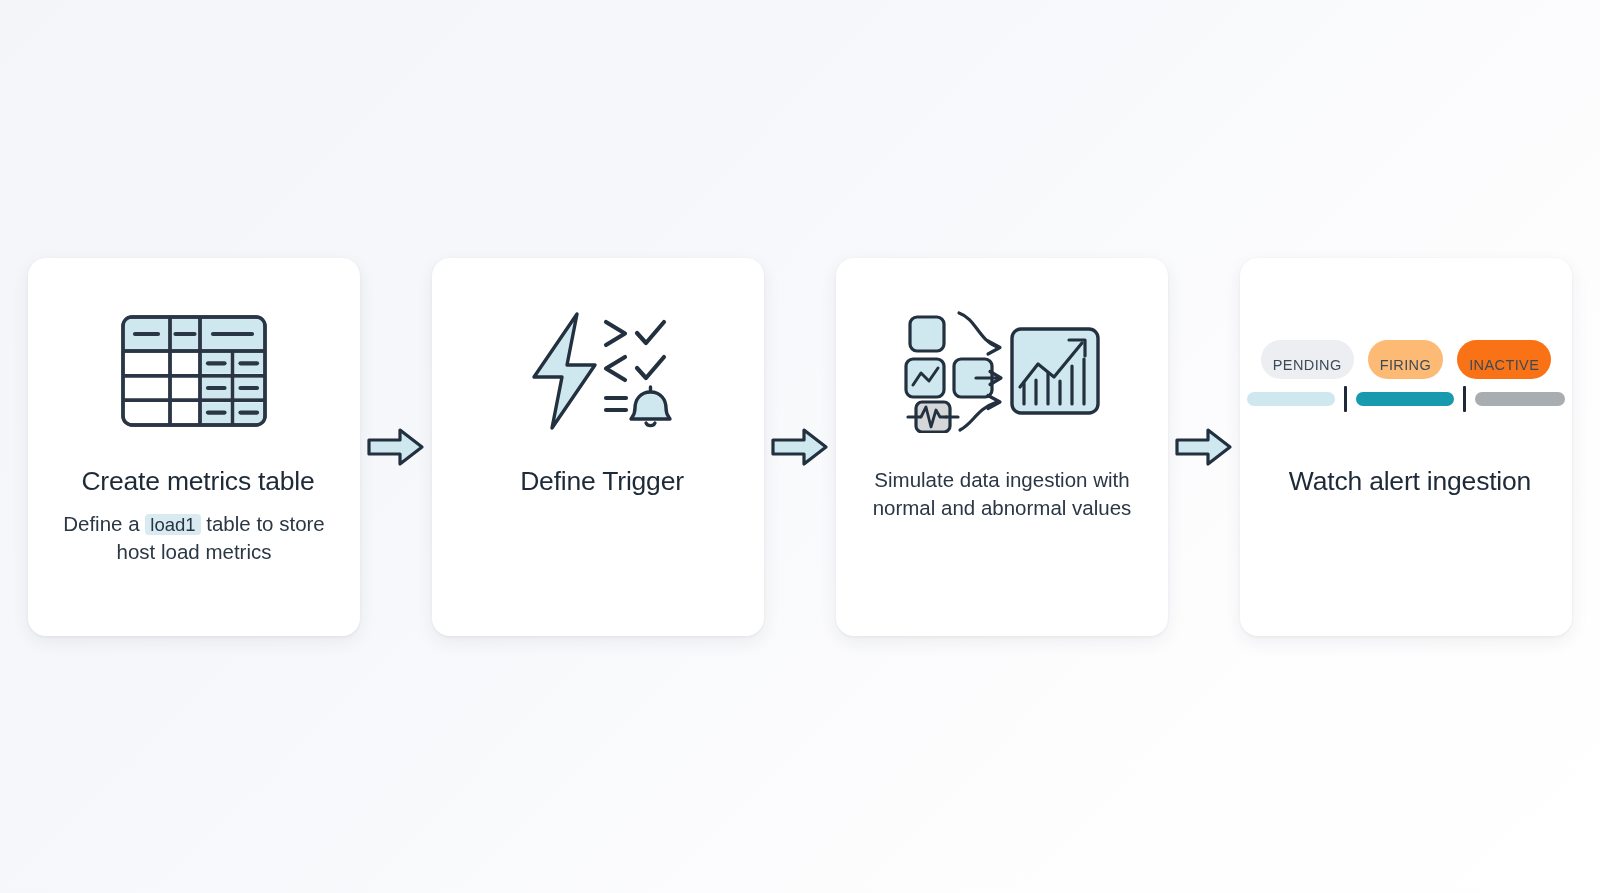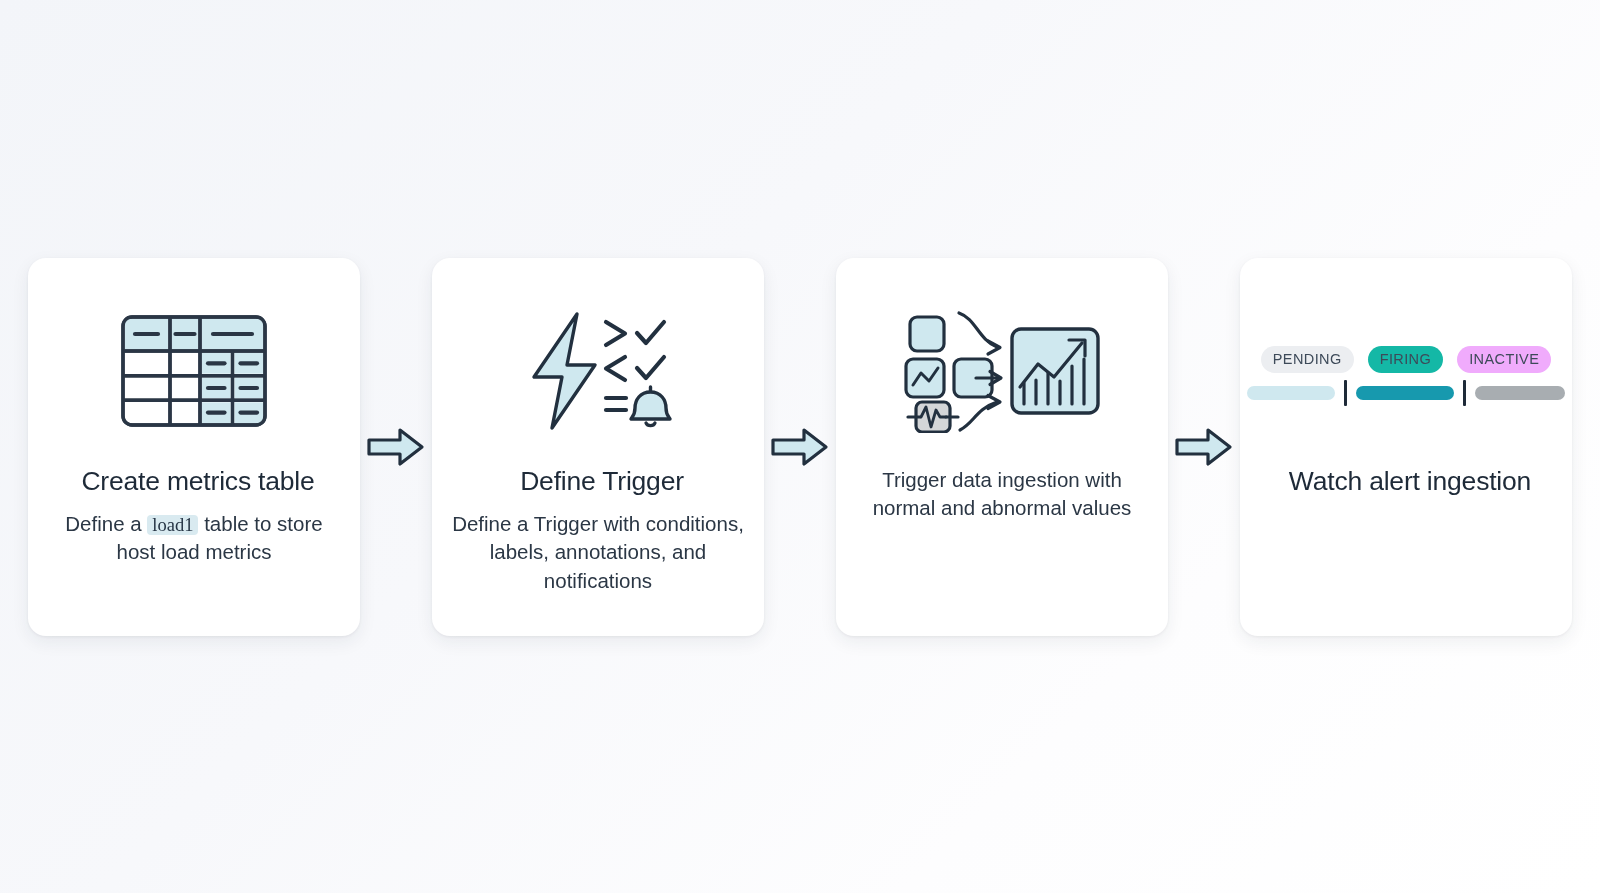--- a/index.html
+++ b/index.html
@@ -69,21 +69,21 @@
     font-size: 20.5px;
     color: #2b3745;
     text-align: center;
     line-height: 1.38;
     margin: 0;
     font-weight: 400;
     max-width: 300px;
   }
 
   .code-chip {
-    font-family: Liberation Serif, serif;
+    font-family: Liberation Sans, sans-serif;
     background: #d9eaf0;
     color: #263545;
     border-radius: 4px;
     padding: 0px 5px;
     font-size: 18.5px;
   }
 
   .arrow-gap {
     width: 72px;
     flex: 0 0 auto;
@@ -107,28 +107,28 @@
   .badge-row {
     display: flex;
     flex-direction: row;
     align-items: center;
     justify-content: center;
     gap: 14px;
   }
   .badge {
     font-size: 14.5px;
     letter-spacing: 0.4px;
-    padding: 5px 12px 6px 12px;
+    padding: 17px 12px 6px 12px;
     border-radius: 999px;
     color: #3d4a59;
     white-space: nowrap;
   }
   .badge.pending  { background: #eceef1; }
-  .badge.firing   { background: #14b8a6; }
-  .badge.inactive { background: #f0abfc; text-align: right; }
+  .badge.firing   { background: #fdba74; }
+  .badge.inactive { background: #f97316; text-align: right; }
 
   .bar-row {
     display: flex;
     flex-direction: row;
     align-items: center;
     justify-content: center;
     gap: 9px;
   }
   .bar {
     height: 14px;
@@ -217,21 +217,20 @@
 
           <path d="M84 89 H104" stroke="#22303f" stroke-width="4.2" stroke-linecap="round"></path>
           <path d="M84 101 H104" stroke="#22303f" stroke-width="4.2" stroke-linecap="round"></path>
 
           <path d="M128.5 78 V83" stroke="#22303f" stroke-width="3.4" stroke-linecap="round"></path>
           <path d="M128.5 83 C118 83 113 91 113 99 C113 106 110 108 109 110 H148 C147 108 144 106 144 99 C144 91 139 83 128.5 83 Z" fill="#cfe8ef" stroke="#22303f" stroke-width="3.4" stroke-linejoin="round"></path>
           <path d="M124 114 C125.5 117.5 131.5 117.5 133 114" stroke="#22303f" stroke-width="3.2" stroke-linecap="round" fill="none"></path>
         </svg>
       </div>
       <h3 class="card-title">Define Trigger</h3>
-      <p class="card-desc">Define a Trigger with conditions, labels, annotations, and notifications</p>
     </div>
 
     <div class="arrow-gap">
       <svg width="58" height="40" viewBox="0 0 58 40">
         <path d="M2 13 H33 V3 L55 20 L33 37 V27 H2 Z" fill="#cfe8ef" stroke="#22303f" stroke-width="3.2" stroke-linejoin="round"></path>
       </svg>
     </div>
 
     <div class="card">
       <div class="card-icon">
@@ -263,21 +262,21 @@
           <path d="M118 78 L136 55 L152 68 L180 34" stroke="#22303f" stroke-width="3.2" stroke-linecap="round" stroke-linejoin="round" fill="none"></path>
           <path d="M167 31 H183 V47" stroke="#22303f" stroke-width="3.2" stroke-linecap="round" stroke-linejoin="round" fill="none"></path>
           <path d="M122 95 V74" stroke="#22303f" stroke-width="3.2" stroke-linecap="round"></path>
           <path d="M134 95 V71" stroke="#22303f" stroke-width="3.2" stroke-linecap="round"></path>
           <path d="M146 95 V64" stroke="#22303f" stroke-width="3.2" stroke-linecap="round"></path>
           <path d="M158 95 V72" stroke="#22303f" stroke-width="3.2" stroke-linecap="round"></path>
           <path d="M170 95 V57" stroke="#22303f" stroke-width="3.2" stroke-linecap="round"></path>
           <path d="M182 95 V50" stroke="#22303f" stroke-width="3.2" stroke-linecap="round"></path>
         </svg>
       </div>
-      <p class="card-desc">Trigger data ingestion with normal and abnormal values</p>
+      <p class="card-desc">Simulate data ingestion with normal and abnormal values</p>
     </div>
 
     <div class="arrow-gap">
       <svg width="58" height="40" viewBox="0 0 58 40">
         <path d="M2 13 H33 V3 L55 20 L33 37 V27 H2 Z" fill="#cfe8ef" stroke="#22303f" stroke-width="3.2" stroke-linejoin="round"></path>
       </svg>
     </div>
 
     <div class="card">
       <div class="card-icon">

